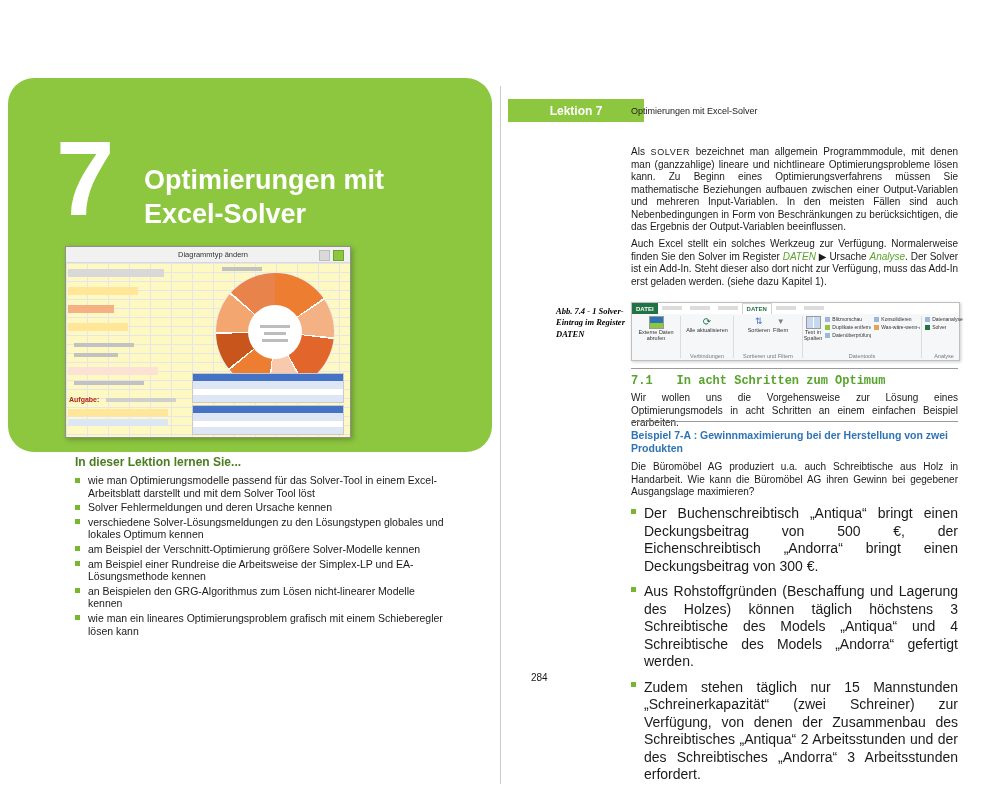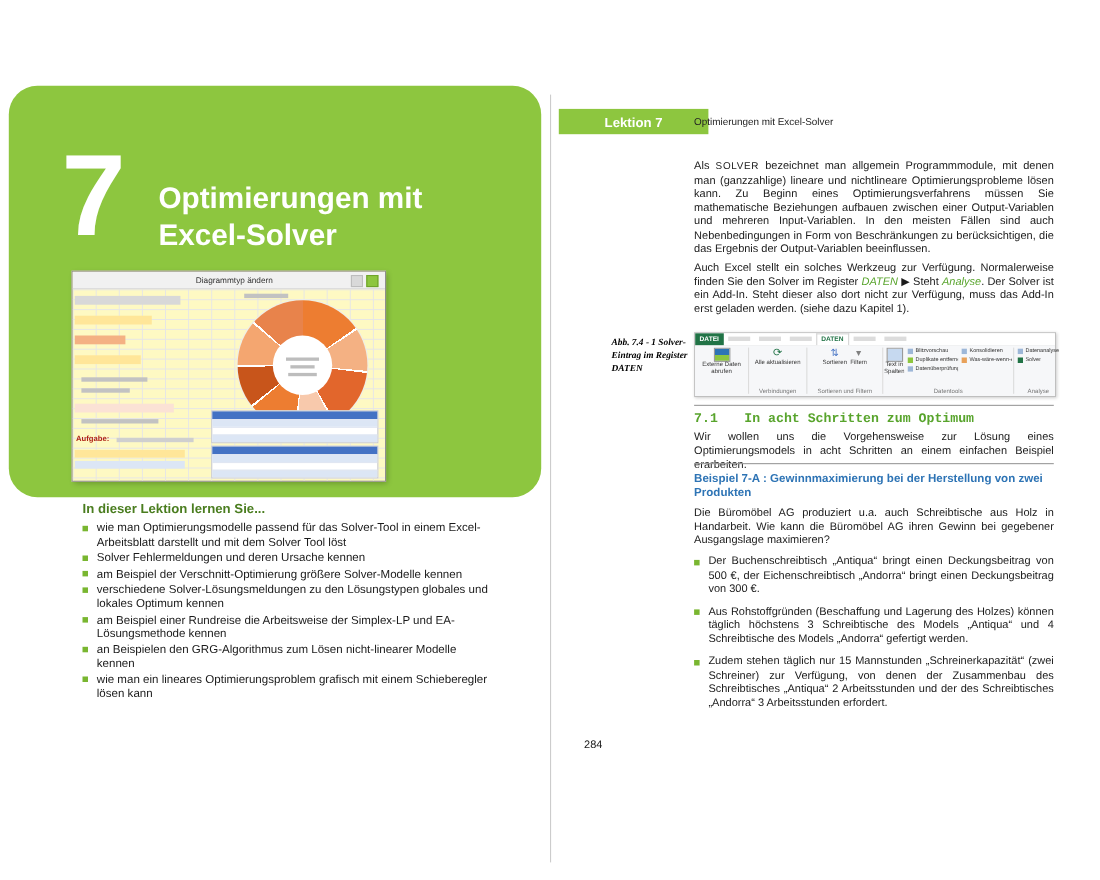--- a/index.html
+++ b/index.html
@@ -118,21 +118,21 @@
   .rule{position:absolute;left:631px;width:327px;height:1px;background:#9a9a9a;}
   .r1{top:368px;} .r2{top:421px;}
   .sec-h{position:absolute;left:631px;top:374px;font-size:12px;font-weight:bold;color:#58a42c;font-family:Liberation Mono, monospace;}
   .sec-num{margin-right:24px;}
   .intro{top:392px;}
   .ex-h{position:absolute;left:631px;top:429px;width:327px;font-size:10.5px;font-weight:bold;
         color:#2e74b5;line-height:1.25;}
   .ex-intro{top:461px;}
   .ex-bullets{position:absolute;left:631px;top:505px;width:327px;}
   .exb-row{display:flex;margin-bottom:8px;}
-  .exb-txt{font-size:10px;line-height:1.25;text-align:justify;}
+  .exb-txt{font-size:14px;line-height:1.25;text-align:justify;}
   .pagenum{position:absolute;left:531px;top:672px;font-size:10px;color:#1a1a1a;}
 </style>
 </head>
 <body>
 
 <div>
   <div class="banner">
     <div class="ch-num">7</div>
     <div class="ch-title">
       <div>Optimierungen mit</div>
@@ -188,25 +188,25 @@
     <div class="li-row">
         <span class="sq"></span>
         <span class="li-txt">wie man Optimierungsmodelle passend für das Solver-Tool in einem Excel-Arbeitsblatt darstellt und mit dem Solver Tool löst</span>
       </div>
     <div class="li-row">
         <span class="sq"></span>
         <span class="li-txt">Solver Fehlermeldungen und deren Ursache kennen</span>
       </div>
     <div class="li-row">
         <span class="sq"></span>
+        <span class="li-txt">verschiedene Solver-Lösungsmeldungen zu den Lösungstypen globales und lokales Optimum kennen</span>
+      </div>
+    <div class="li-row">
+        <span class="sq"></span>
         <span class="li-txt">am Beispiel der Verschnitt-Optimierung größere Solver-Modelle kennen</span>
-      </div>
-    <div class="li-row">
-        <span class="sq"></span>
-        <span class="li-txt">verschiedene Solver-Lösungsmeldungen zu den Lösungstypen globales und lokales Optimum kennen</span>
       </div>
     <div class="li-row">
         <span class="sq"></span>
         <span class="li-txt">am Beispiel einer Rundreise die Arbeitsweise der Simplex-LP und EA-Lösungsmethode kennen</span>
       </div>
     <div class="li-row">
         <span class="sq"></span>
         <span class="li-txt">an Beispielen den GRG-Algorithmus zum Lösen nicht-linearer Modelle kennen</span>
       </div>
     <div class="li-row">
@@ -217,21 +217,21 @@
 </div>
 
 <div class="pagediv"></div>
 
 <div>
   <div class="lekbox">Lektion 7</div>
   <div class="runhead">Optimierungen mit Excel-Solver</div>
 
   <p class="p p1"><span>Als </span><span class="term">SOLVER</span><span> bezeichnet man allgemein Programmmodule, mit denen man (ganzzahlige) lineare und nichtlineare Optimierungsprobleme lösen kann. Zu Beginn eines Optimierungsverfahrens müssen Sie mathematische Beziehungen aufbauen zwischen einer Output-Variablen und mehreren Input-Variablen. In den meisten Fällen sind auch Nebenbedingungen in Form von Beschränkungen zu berücksichtigen, die das Ergebnis der Output-Variablen beeinflussen.</span></p>
 
-  <p class="p p2"><span>Auch Excel stellt ein solches Werkzeug zur Verfügung. Normalerweise finden Sie den Solver im Register </span><span class="green-it">DATEN</span><span> ▶ </span><span>Steht </span><span class="green-it">Analyse</span><span>. Der Solver ist ein Add-In. Steht dieser also dort nicht zur Verfügung, muss das Add-In erst geladen werden. (siehe dazu Kapitel 1).</span></p>
+  <p class="p p2"><span>Auch Excel stellt ein solches Werkzeug zur Verfügung. Normalerweise finden Sie den Solver im Register </span><span class="green-it">DATEN</span><span> ▶ </span><span>Ursache </span><span class="green-it">Analyse</span><span>. Der Solver ist ein Add-In. Steht dieser also dort nicht zur Verfügung, muss das Add-In erst geladen werden. (siehe dazu Kapitel 1).</span></p>
 
   <div class="figcap">Abb. 7.4 - 1 Solver-Eintrag im Register DATEN</div>
 
   <div class="ribbon">
     <div class="rb-tabs">
       <span class="rb-file">DATEI</span>
       <span class="rb-ghost"></span>
       <span class="rb-ghost"></span>
       <span class="rb-ghost"></span>
       <span class="rb-active">DATEN</span>

